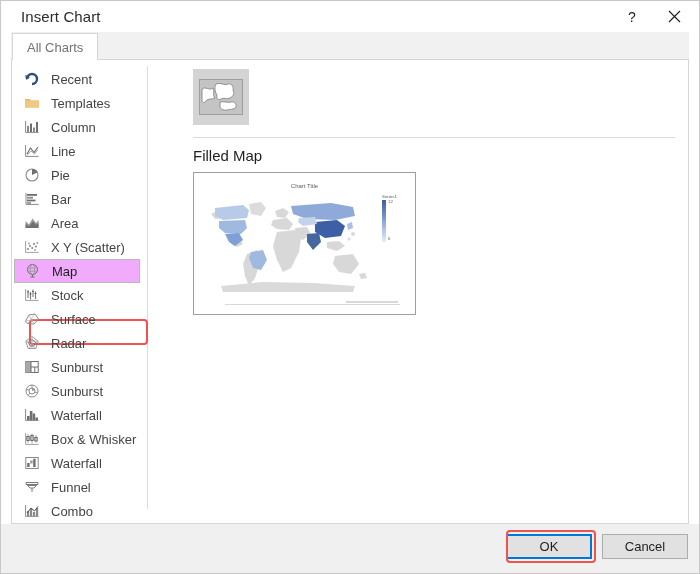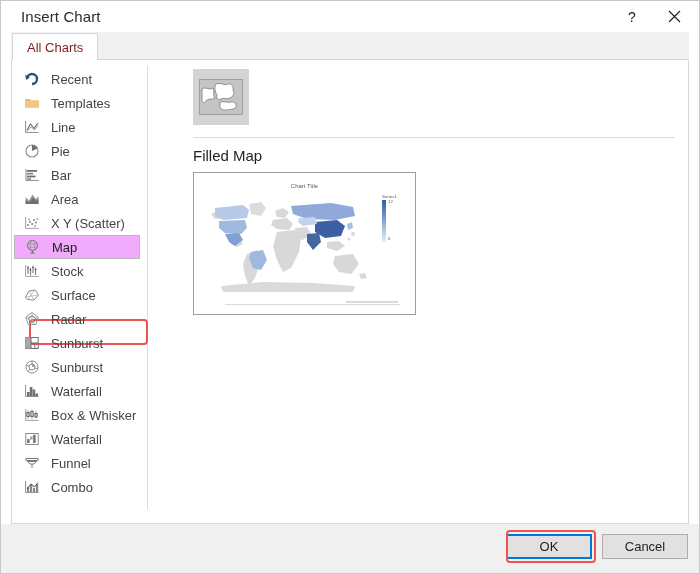--- a/index.html
+++ b/index.html
@@ -81,21 +81,21 @@
     top: 1px;
     height: 27px;
     padding: 0 14px;
     background: #ffffff;
     border: 1px solid #d7d7d7;
     border-bottom: none;
     box-sizing: border-box;
     display: flex;
     align-items: center;
     font-size: 13px;
-    color: #7f1d1d;
+    color: #737373;
   }
 
   
   .content {
     flex: 1 1 auto;
     margin: 0 10px 0 10px;
     background: #ffffff;
     border: 1px solid #d7d7d7;
     border-top: none;
     box-sizing: border-box;
@@ -359,20 +359,32 @@
       <div class="side-item">
         <span class="ico">
           <svg width="16" height="16" viewBox="0 0 16 16">
             <path d="M1 4 L6 4 L7 5.6 L15 5.6 L15 12.5 L1 12.5 Z" fill="#e8b96a"></path>
             <rect x="1" y="5.6" width="14" height="6.9" fill="#efc888"></rect>
           </svg>
         </span>
         <span class="lbl">Templates</span>
       </div>
 
+      <div class="side-item">
+        <span class="ico">
+          <svg width="16" height="16" viewBox="0 0 16 16">
+            <path d="M1.6 2 L1.6 13.4 L14.6 13.4" stroke="#8a8a8a" stroke-width="1" fill="none"></path>
+            <rect x="3" y="7" width="2" height="6" fill="#8a8a8a"></rect>
+            <rect x="6" y="4.5" width="2" height="8.5" fill="#6f6f6f"></rect>
+            <rect x="9" y="8.5" width="2" height="4.5" fill="#8a8a8a"></rect>
+            <rect x="12" y="3" width="2" height="10" fill="#6f6f6f"></rect>
+          </svg>
+        </span>
+        <span class="lbl">Column</span>
+      </div>
 
       <div class="side-item">
         <span class="ico">
           <svg width="16" height="16" viewBox="0 0 16 16">
             <path d="M1.6 2 L1.6 13.4 L14.6 13.4" stroke="#8a8a8a" stroke-width="1" fill="none"></path>
             <path d="M3 11 L6.5 5 L10 9.5 L14 4" stroke="#6f6f6f" stroke-width="1.2" fill="none"></path>
             <path d="M3 12.5 L7 8 L10.5 11 L14 6.5" stroke="#a8a8a8" stroke-width="1" fill="none"></path>
           </svg>
         </span>
         <span class="lbl">Line</span>

